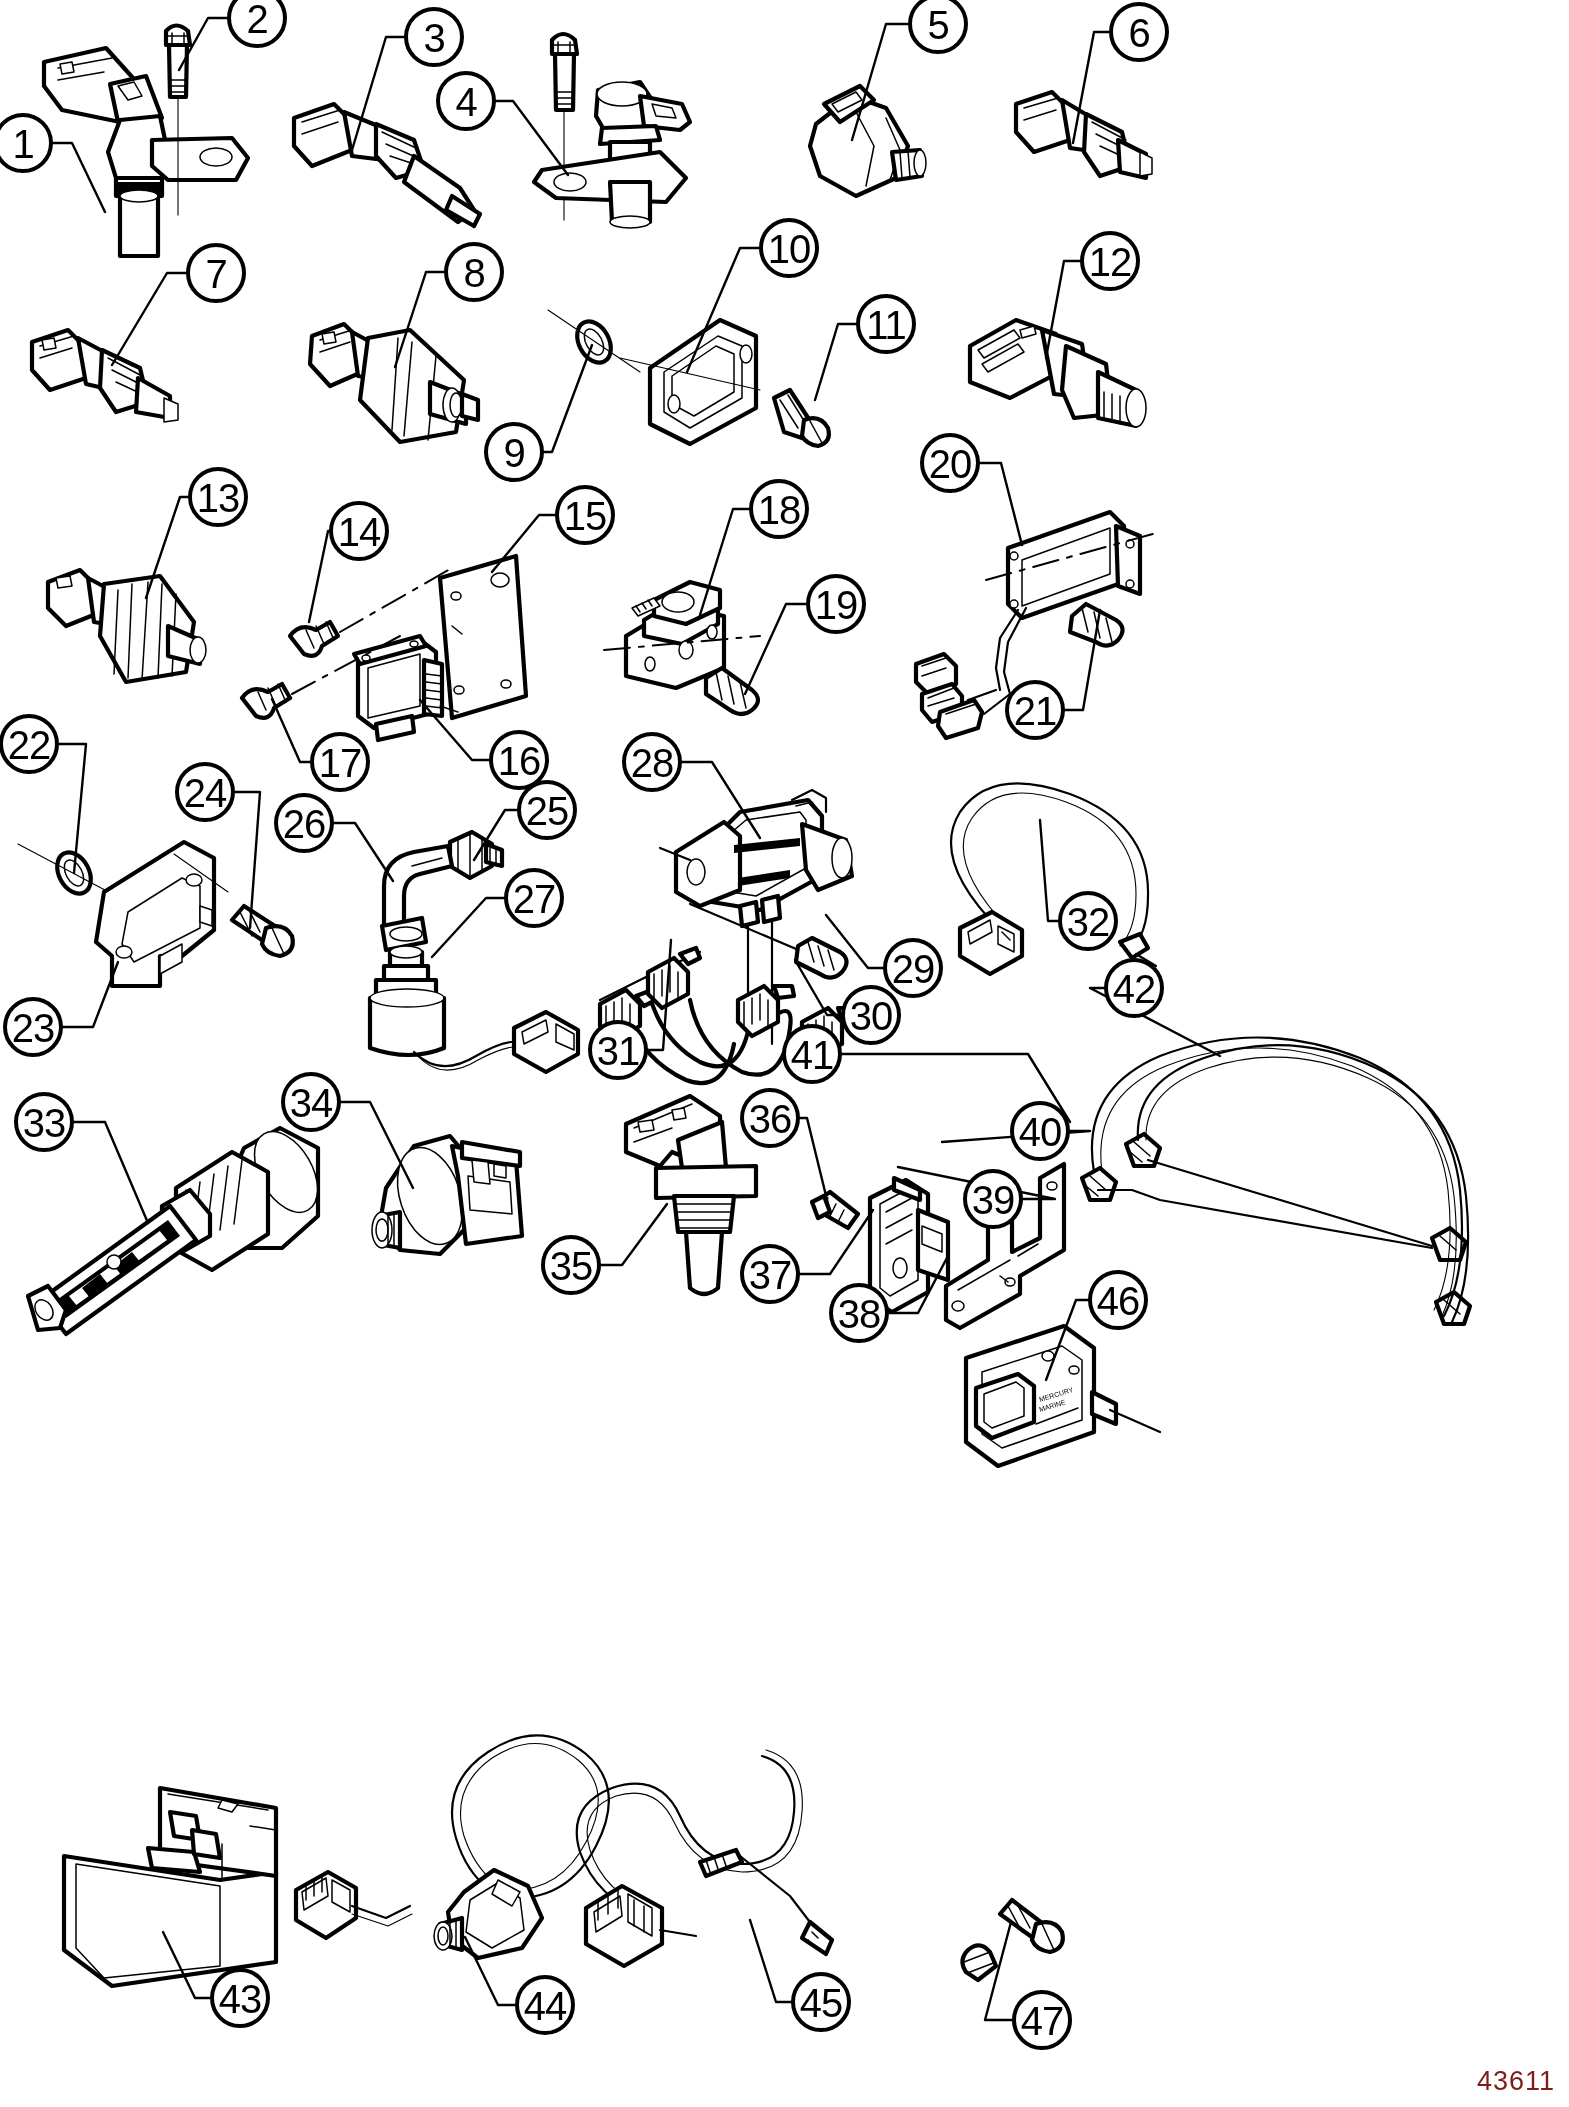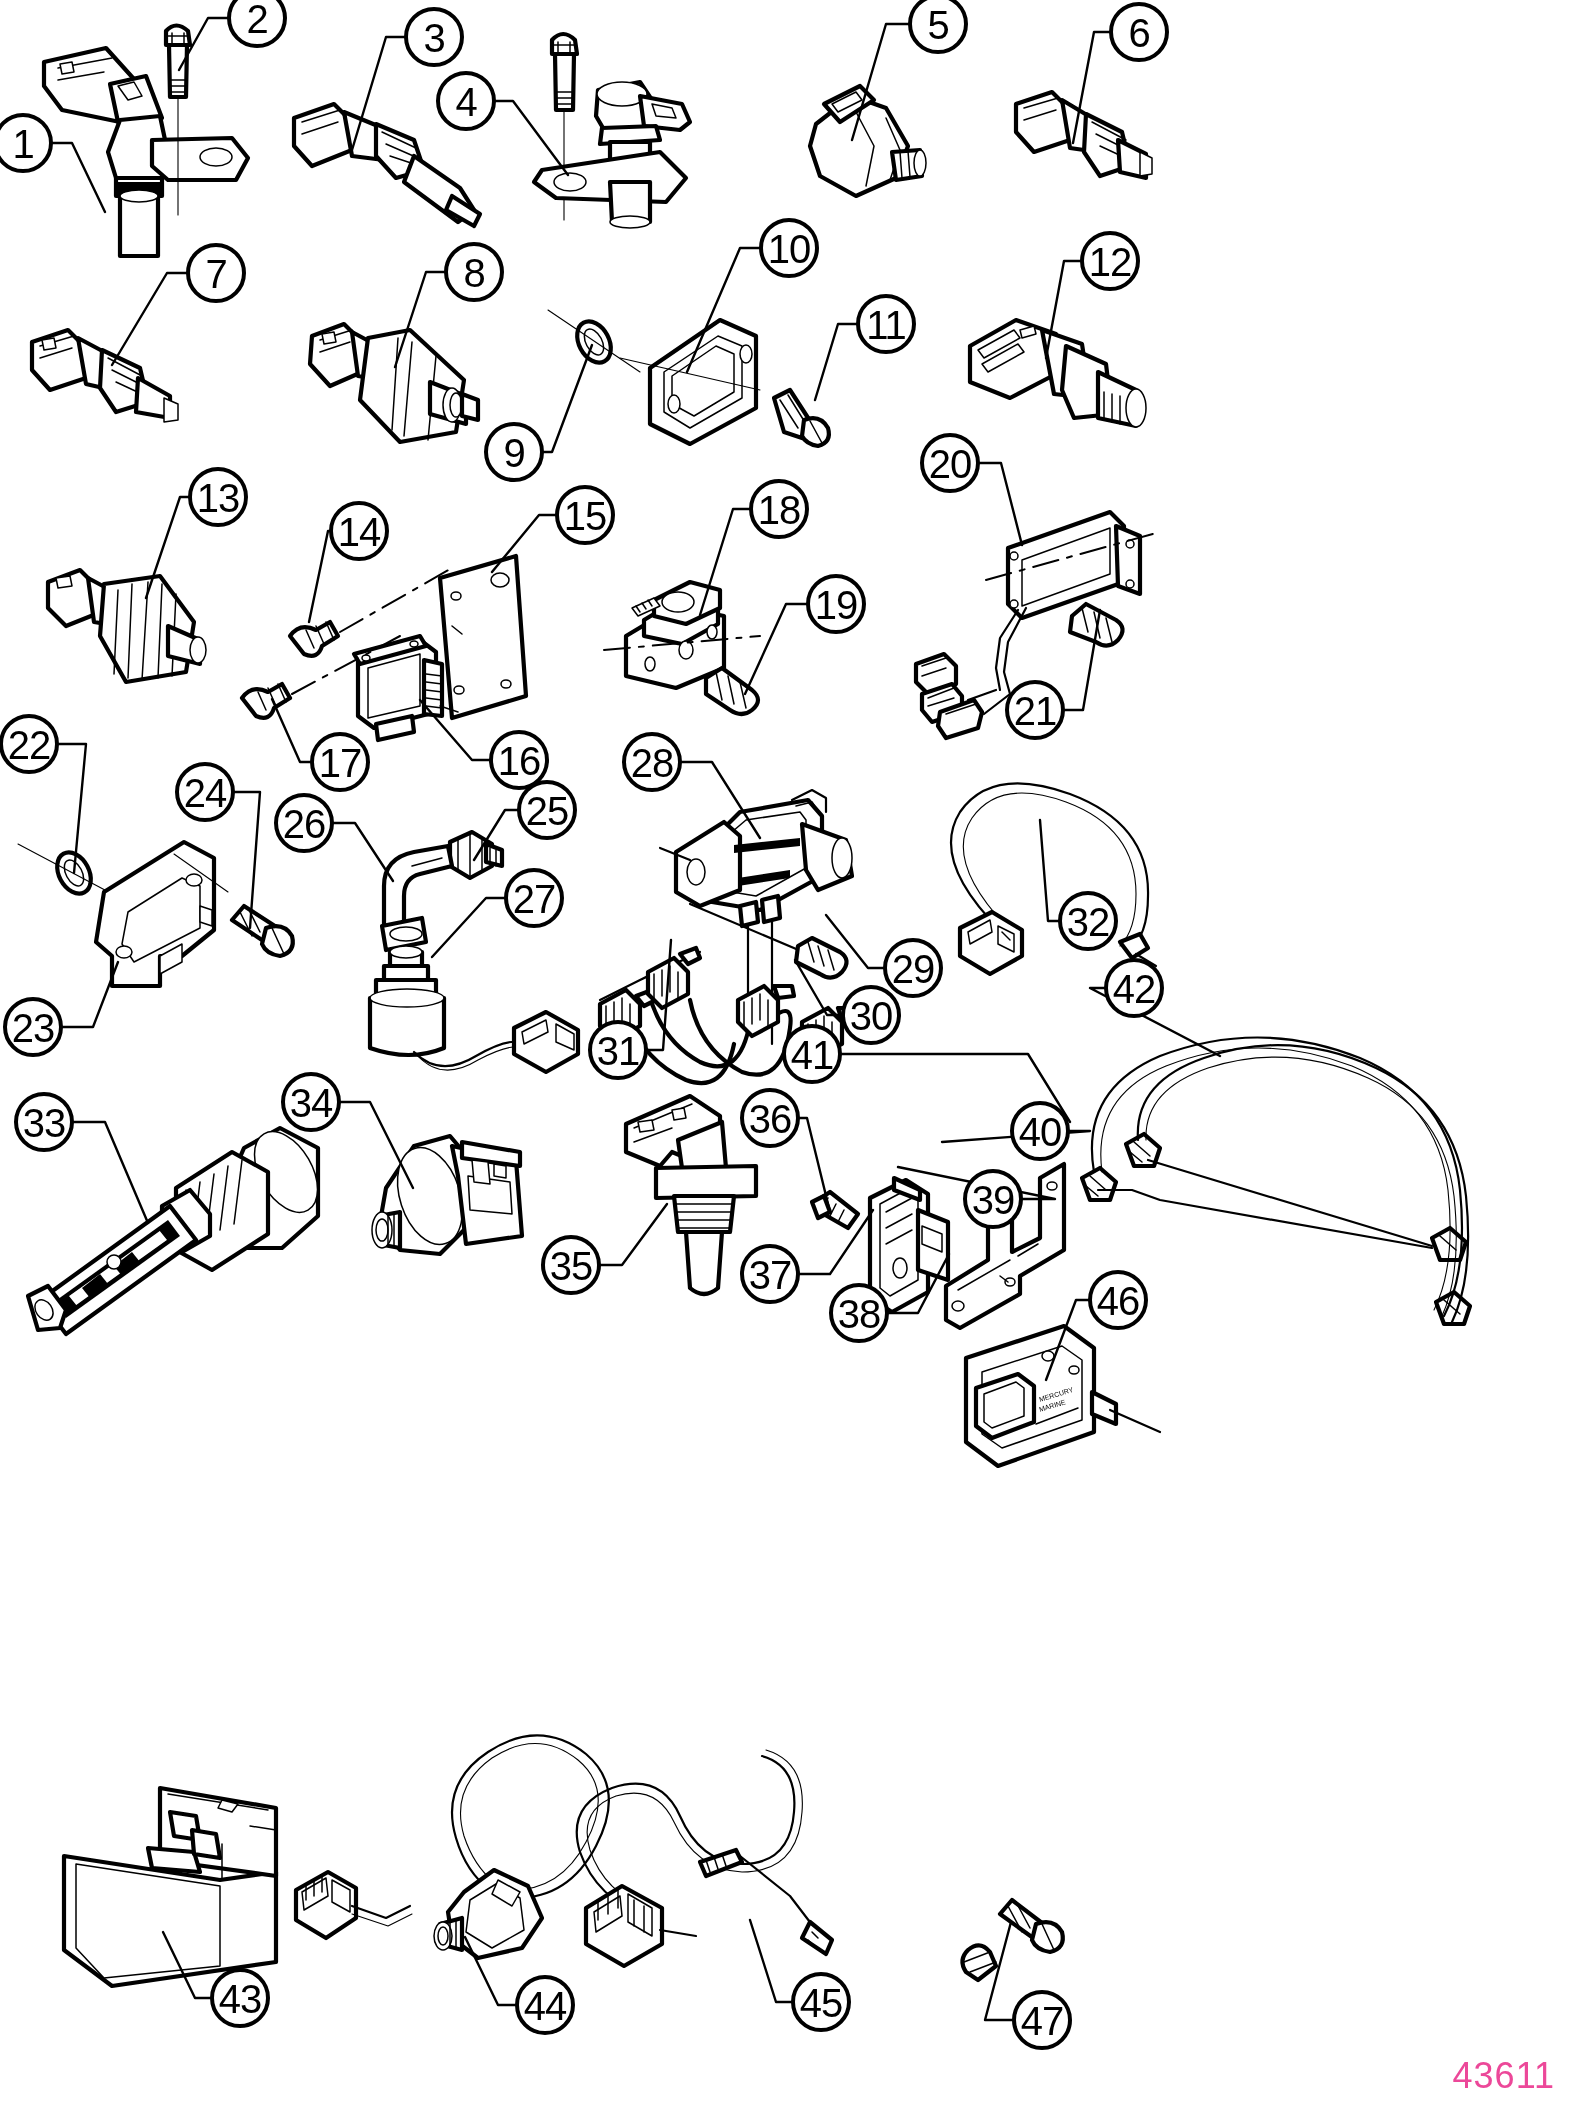--- a/index.html
+++ b/index.html
@@ -15,22 +15,22 @@
   .fillwH{fill:#ffffff;stroke:#000;stroke-width:4.2;stroke-linejoin:round;stroke-linecap:round;}
   .fillk{fill:#000000;stroke:none;}
   .leader{fill:none;stroke:#000;stroke-width:2.4;stroke-linecap:round;stroke-linejoin:round;}
   .dash{fill:none;stroke:#000;stroke-width:2.0;stroke-linecap:round;
         stroke-dasharray:26 9 5 9;}
   .thin{fill:none;stroke:#000;stroke-width:1.1;stroke-linecap:round;stroke-linejoin:round;}
   .bcirc{fill:#fff;stroke:#000;stroke-width:4.0;}
   .bnum{font-family:"Liberation Sans", sans-serif;font-size:40px;fill:#000;
         text-anchor:middle;dominant-baseline:central;letter-spacing:-1px;}
   .platetxt{font-family:"Liberation Sans", sans-serif;font-size:7px;fill:#000;}
-  #figno{position:absolute;right:14px;bottom:10px;font-size:36px;letter-spacing:1px;
-         font-family:"Liberation Sans", sans-serif;color:#ec4899;}
+  #figno{position:absolute;right:14px;bottom:10px;font-size:27px;letter-spacing:1px;
+         font-family:"Liberation Sans", sans-serif;color:#7f1d1d;}
 </style>
 </head>
 <body>
 
 <div id="sheet">
 
 <svg id="art" viewBox="0 0 1569 2107" xmlns="http://www.w3.org/2000/svg">
 
   <g>
     <path class="fillwH" d="M44 62 L106 48 L142 88 L142 104 L120 122 L62 110 L44 86 Z"></path>

